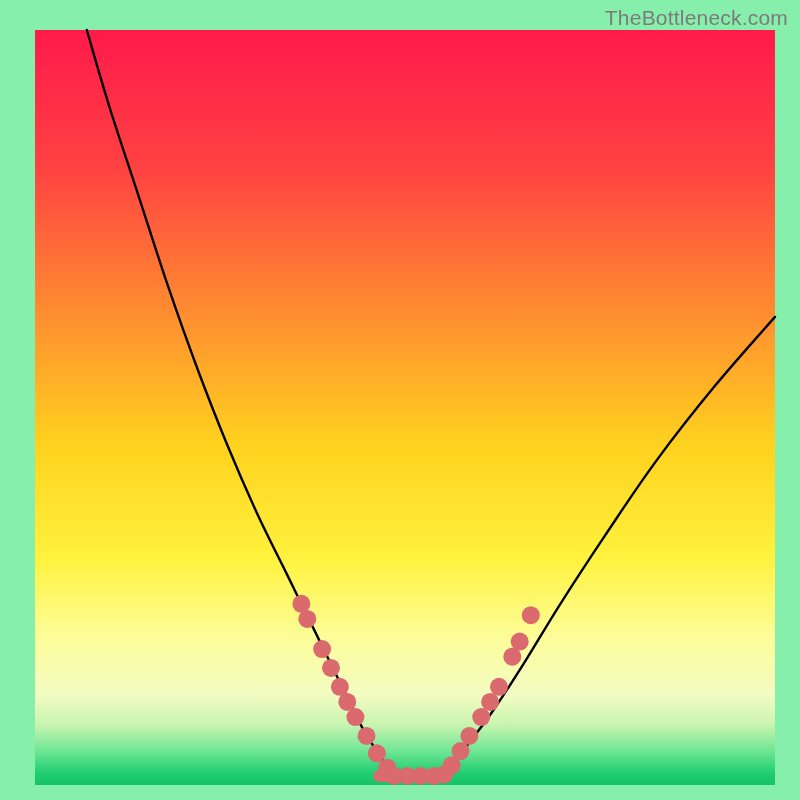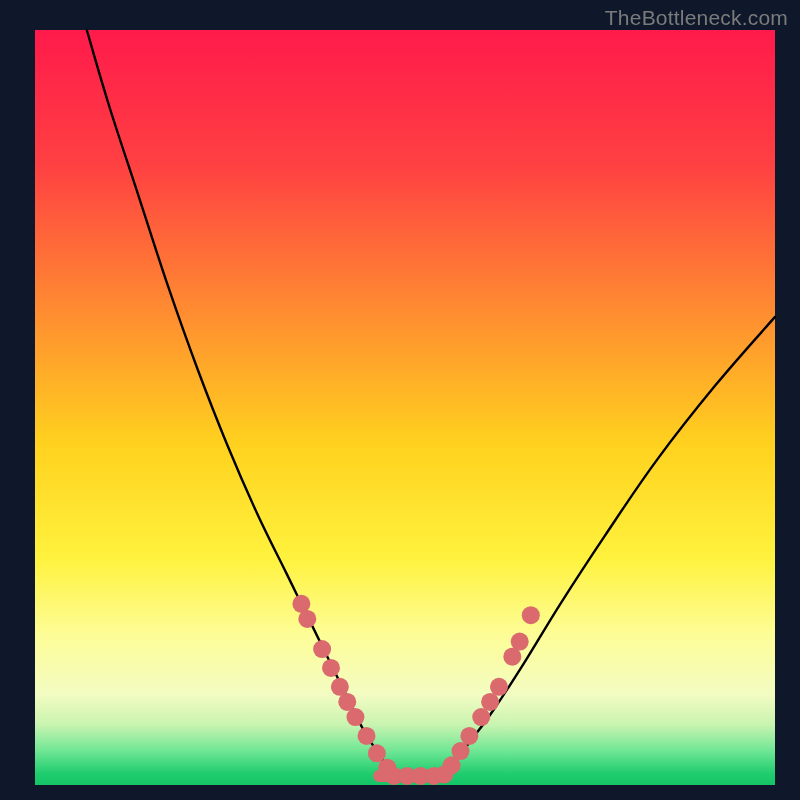--- a/index.html
+++ b/index.html
@@ -8,21 +8,21 @@
     width: 800px;
     height: 800px;
     background: #000;
     overflow: hidden;
     font-family: -apple-system, BlinkMacSystemFont, "Segoe UI", Arial, sans-serif;
   }
   .stage {
     position: relative;
     width: 800px;
     height: 800px;
-    background: #0f172a;
+    background: #86efac;
   }
   .watermark {
     position: absolute;
     top: 6px;
     right: 12px;
     color: #7b7b7b;
     font-size: 21px;
     font-weight: 500;
     letter-spacing: 0.2px;
     z-index: 10;

